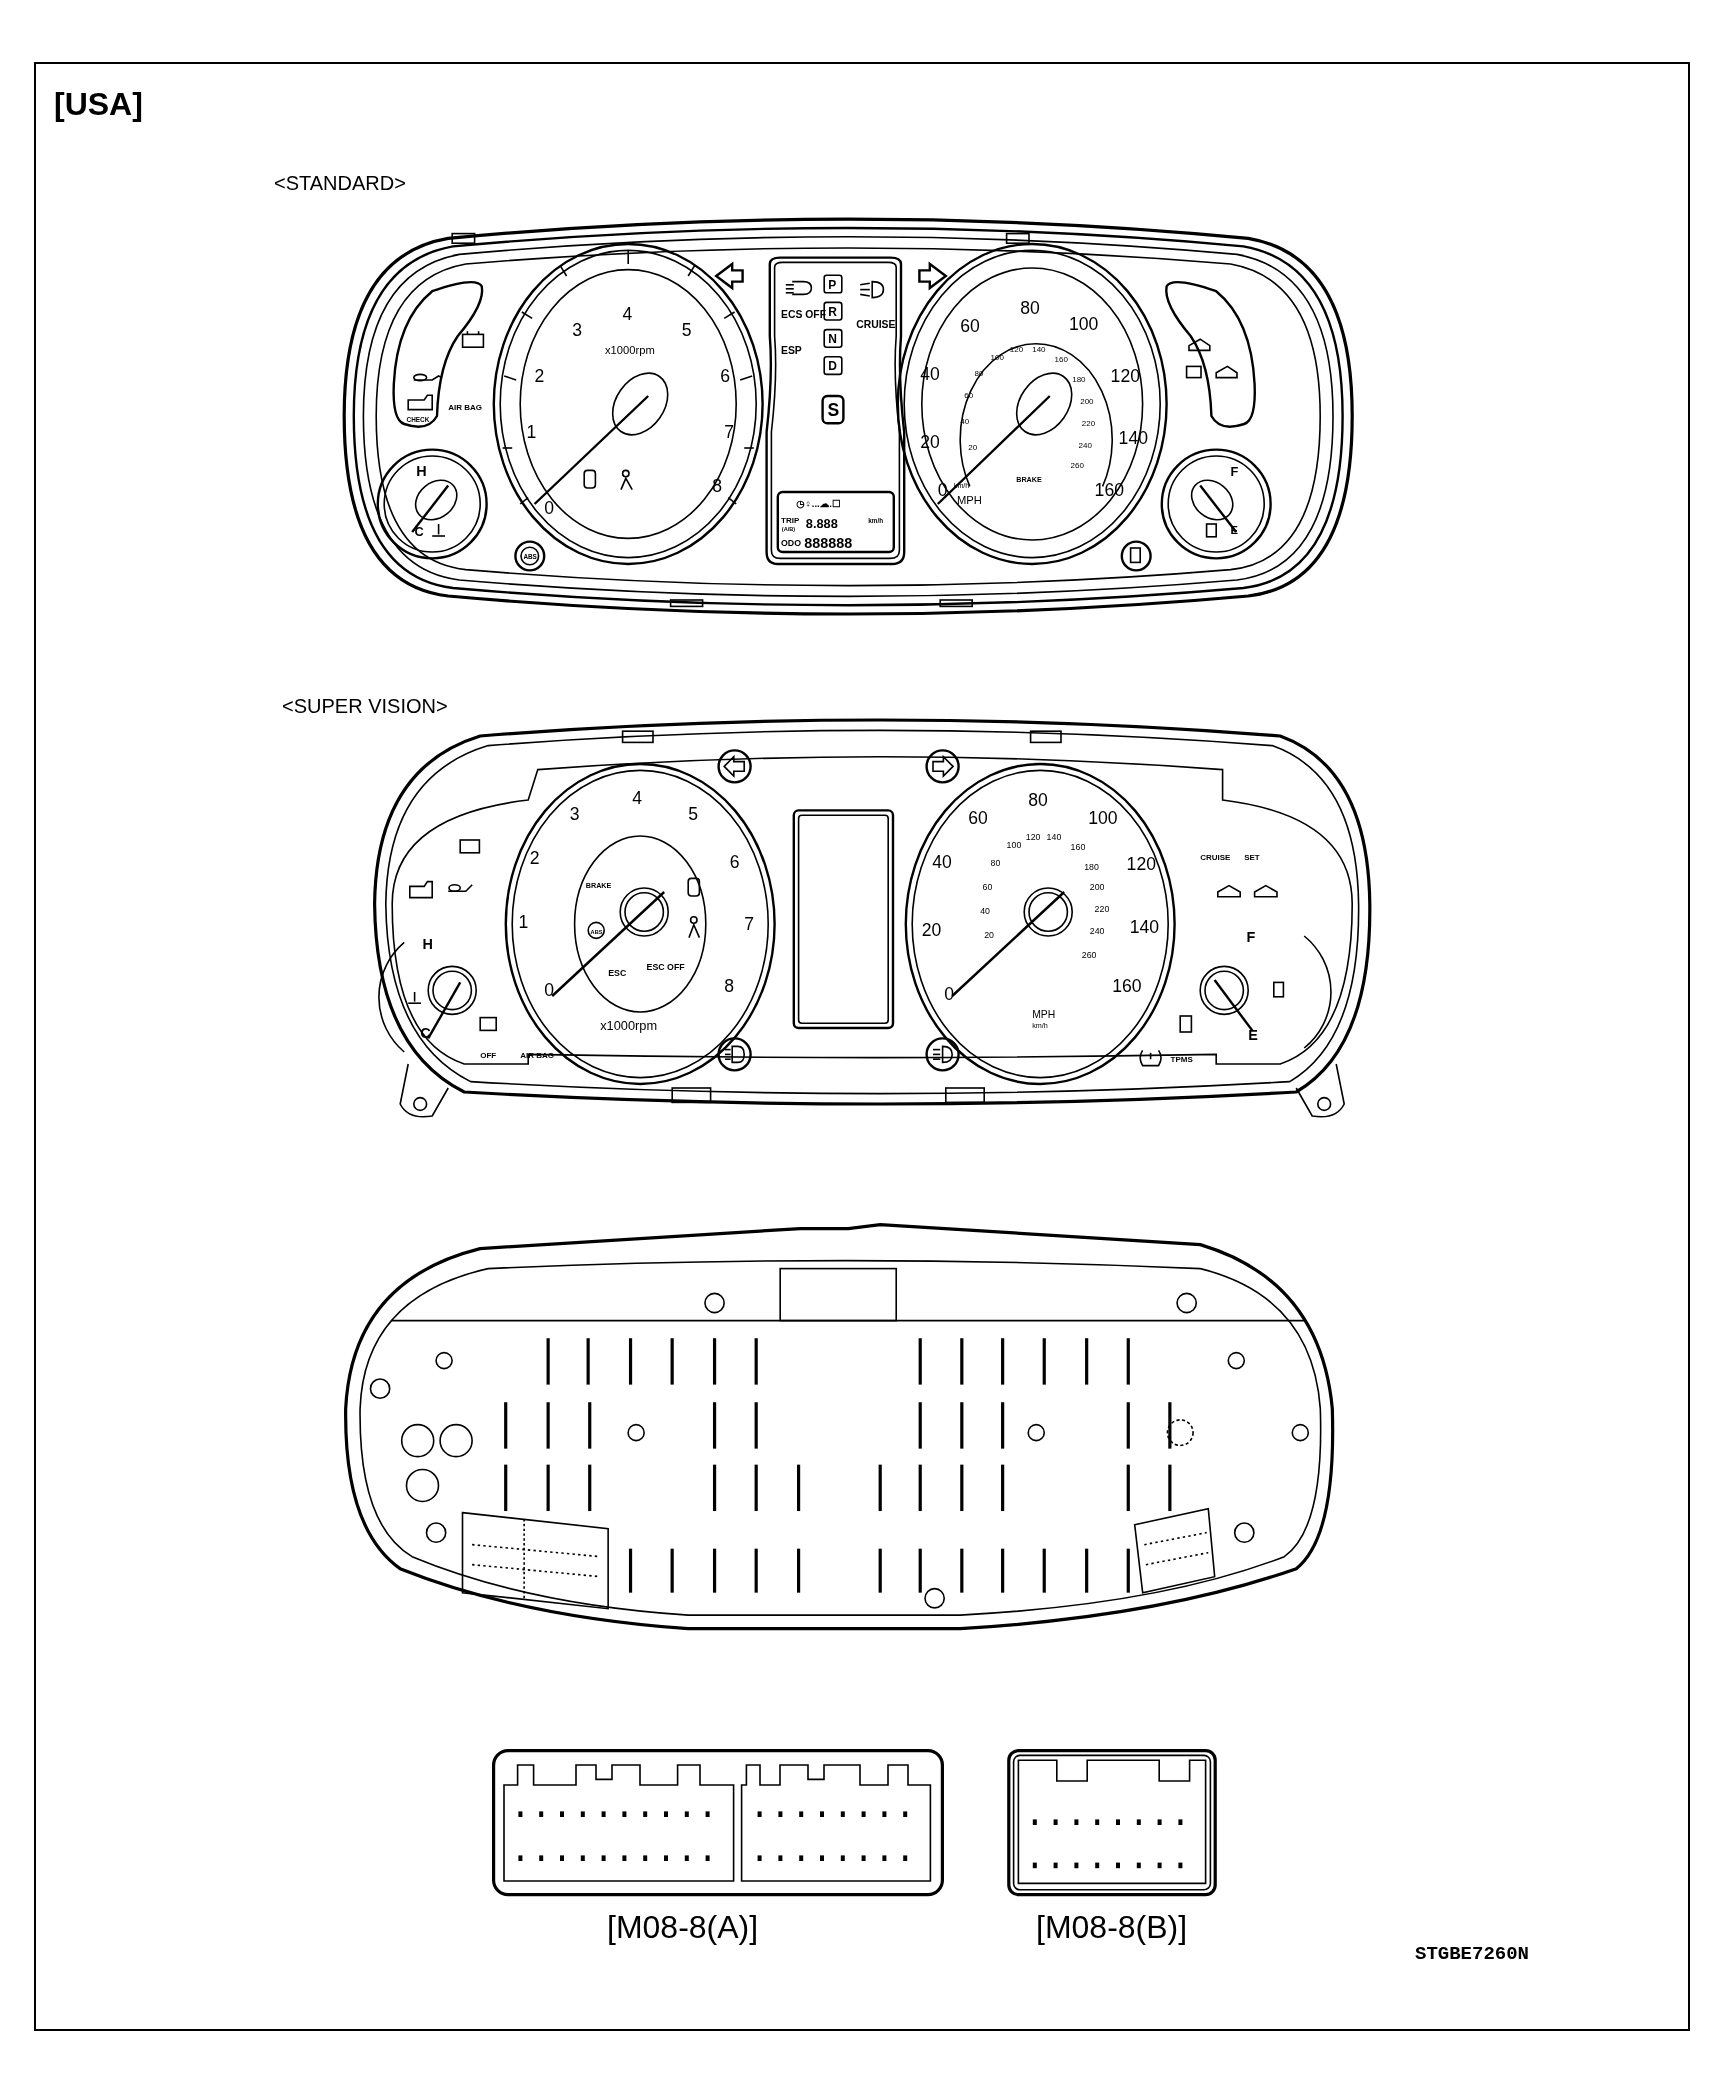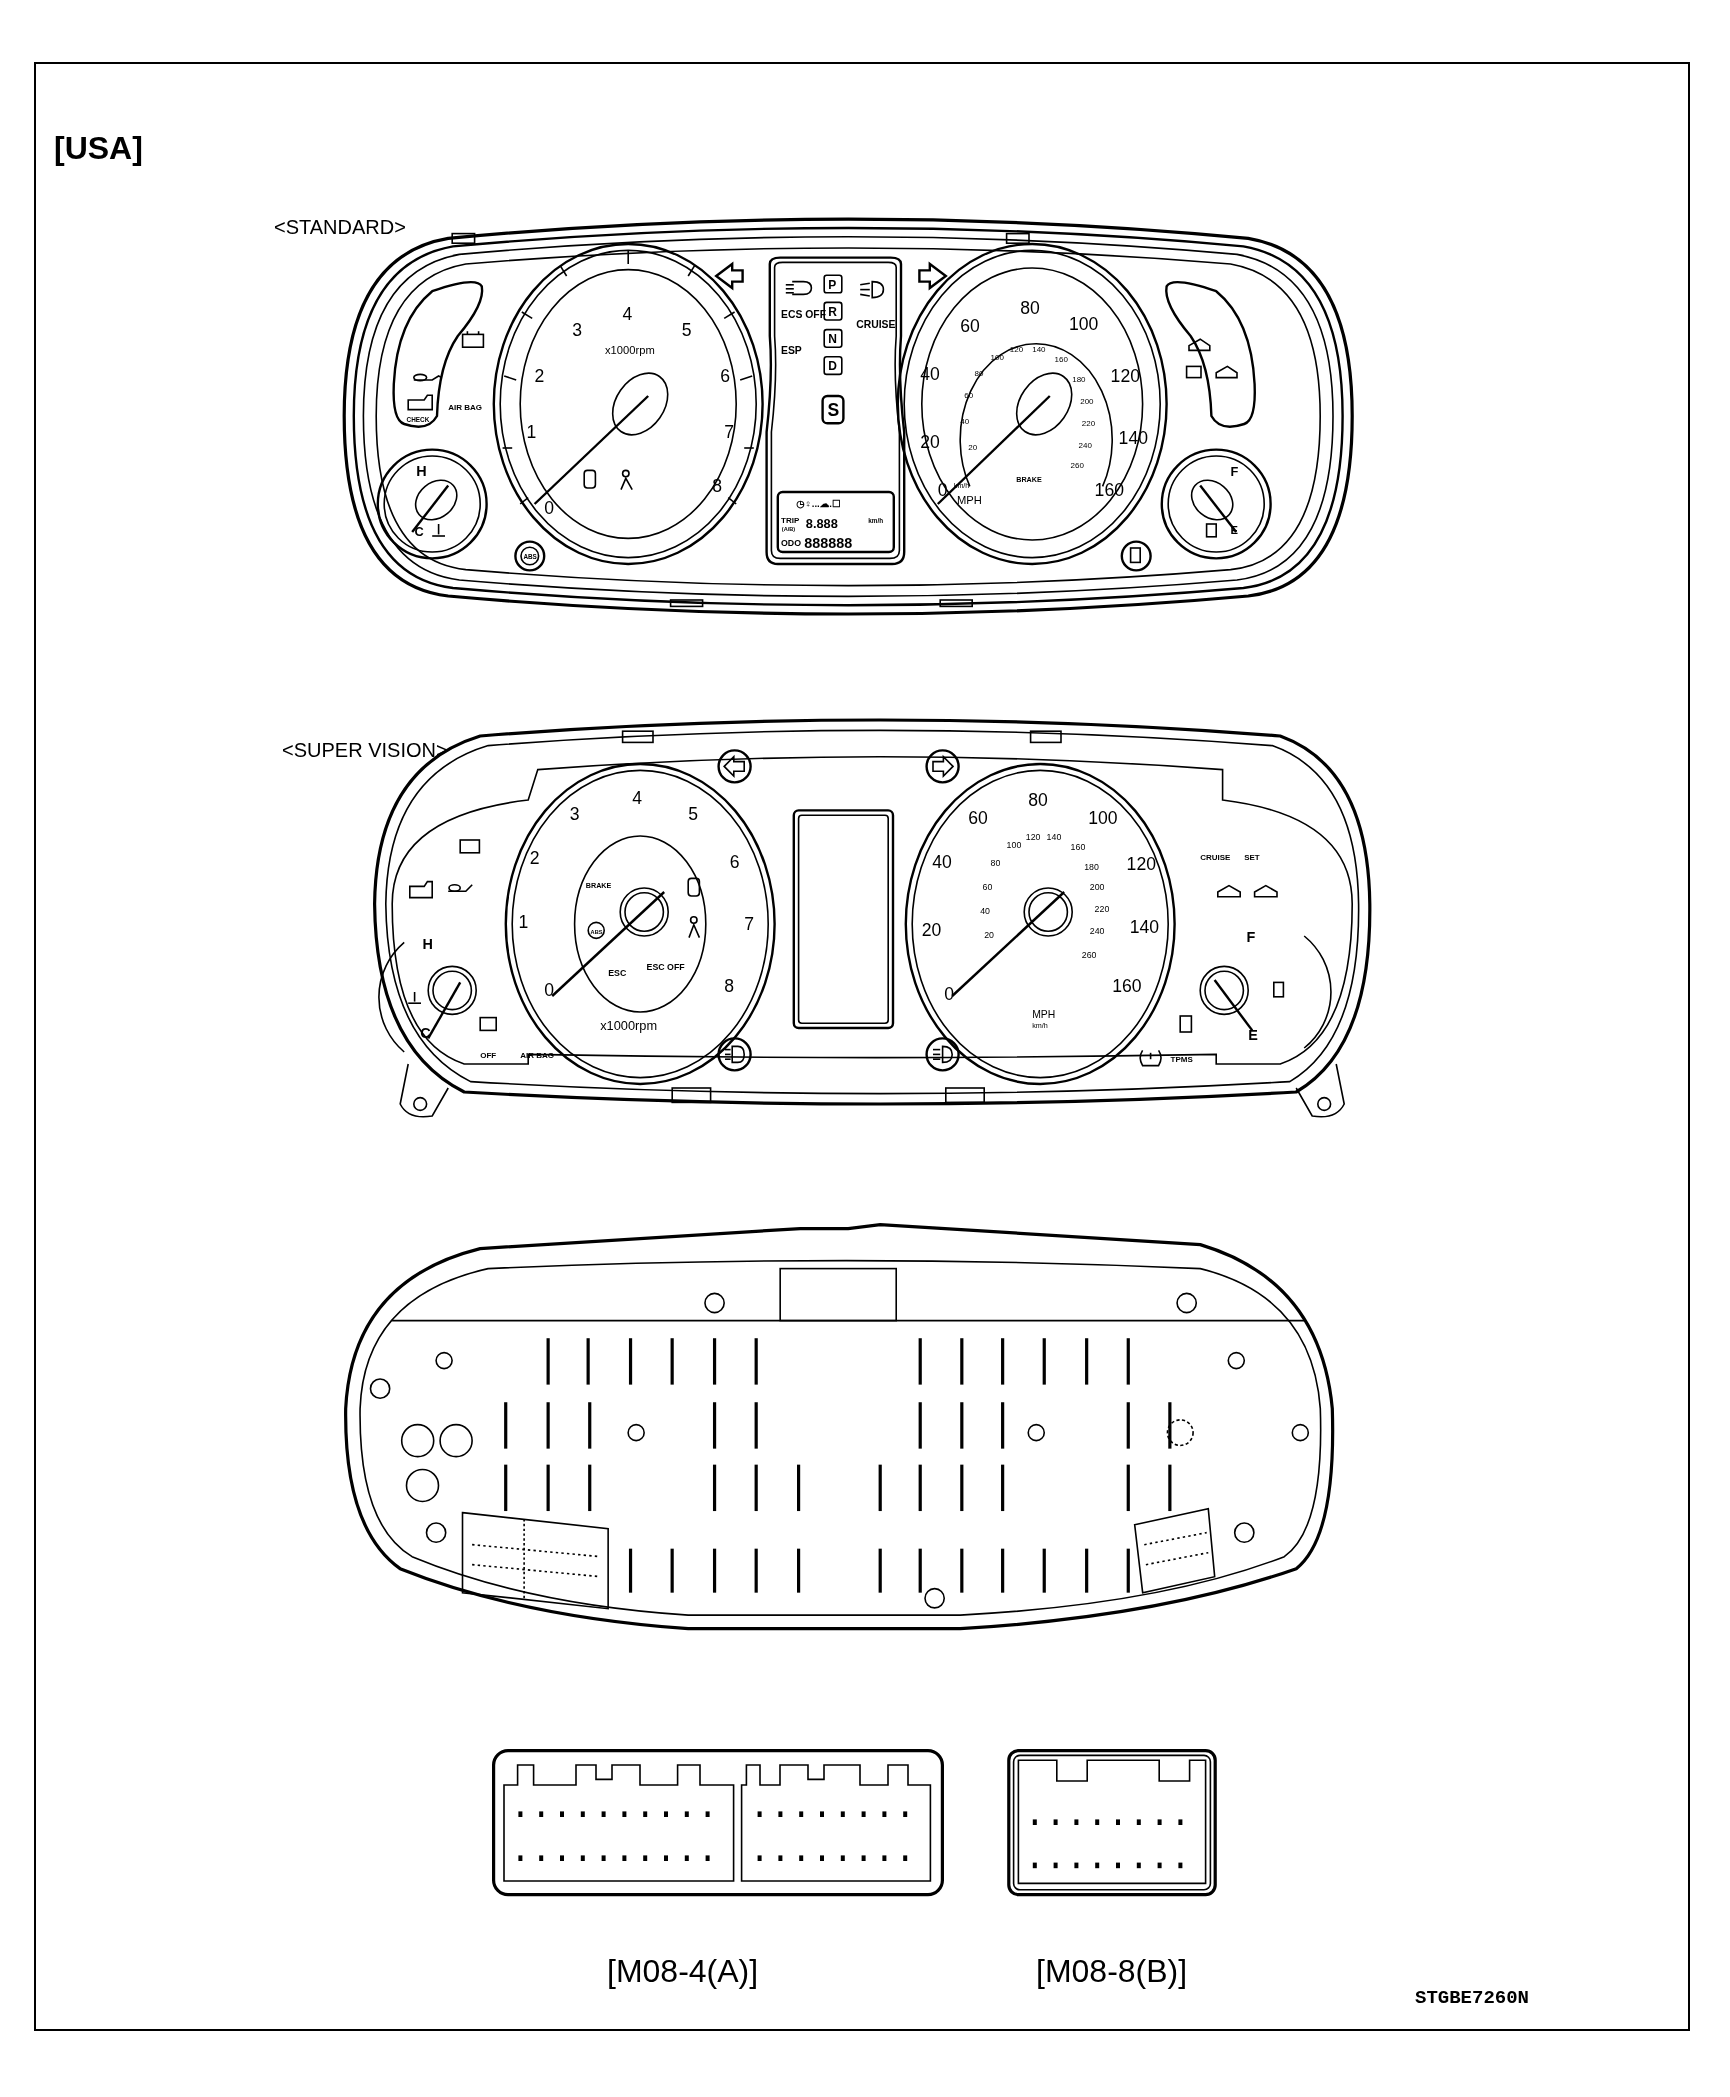--- a/index.html
+++ b/index.html
@@ -1,20 +1,20 @@
 <!DOCTYPE html>
 <html style="font-size:12.8px"><head>
 <meta charset="utf-8">
 <style>
   html, body { margin: 0; padding: 0; background: #ffffff; }
   body { width: 1730px; height: 2097px; position: relative; overflow: hidden;
          font-family: "Liberation Sans", sans-serif; color: #000; }
   .frame { position: absolute; left: 34px; top: 62px; width: 1656px; height: 1969px;
            border: 2.4px solid #000; box-sizing: border-box; }
-  .region-label { position: absolute; font-family: "Liberation Sans", sans-serif; margin-top: 44px; }
+  .region-label { position: absolute; font-family: "Liberation Sans", sans-serif; }
   .usa { left: 54px; top: 86px; font-size: 32px; font-weight: bold; }
   .sec-title { font-size: 20px; }
   .std-title { left: 274px; top: 172px; }
   .sv-title { left: 282px; top: 695px; }
   .conn-label { font-size: 32px; }
   .code-label { font-size: 19px; font-weight: bold; left: 1415px; top: 1943px; font-family: Liberation Mono, monospace; }
   svg { position: absolute; overflow: visible; }
   svg text { font-family: "Liberation Sans", sans-serif; fill: #000; }
   .ln { fill: none; stroke: #000; stroke-width: 3; }
   .ln2 { fill: none; stroke: #000; stroke-width: 2; }
@@ -517,21 +517,21 @@
     <rect x="332" y="133" width="5" height="7"></rect>
       <rect x="358" y="133" width="5" height="7"></rect>
       <rect x="384" y="133" width="5" height="7"></rect>
       <rect x="410" y="133" width="5" height="7"></rect>
       <rect x="436" y="133" width="5" height="7"></rect>
       <rect x="462" y="133" width="5" height="7"></rect>
       <rect x="488" y="133" width="5" height="7"></rect>
       <rect x="514" y="133" width="5" height="7"></rect>
   </g>
 </svg>
-<div class="region-label conn-label" style="left:607px;top:1909px;">[M08-4(A)]</div>
+<div class="region-label conn-label" style="left:607px;top:1909px;">[M08-8(A)]</div>
 
 <svg style="left:1007px;top:1749px;" width="210" height="152" viewBox="0 0 262 190">
   <rect class="ln4" x="2" y="2" width="258" height="180" rx="12"></rect>
   <rect class="ln2" x="8" y="8" width="246" height="168" rx="8"></rect>
   <path class="ln2" d="M14,14 L14,168 L248,168 L248,14 L228,14 L228,40 L190,40 L190,14 L172,14 L100,14 L100,40 L62,40 L62,14 Z"></path>
   <g fill="#000">
     <rect x="32" y="88" width="5" height="7"></rect>
       <rect x="58" y="88" width="5" height="7"></rect>
       <rect x="84" y="88" width="5" height="7"></rect>
       <rect x="110" y="88" width="5" height="7"></rect>

